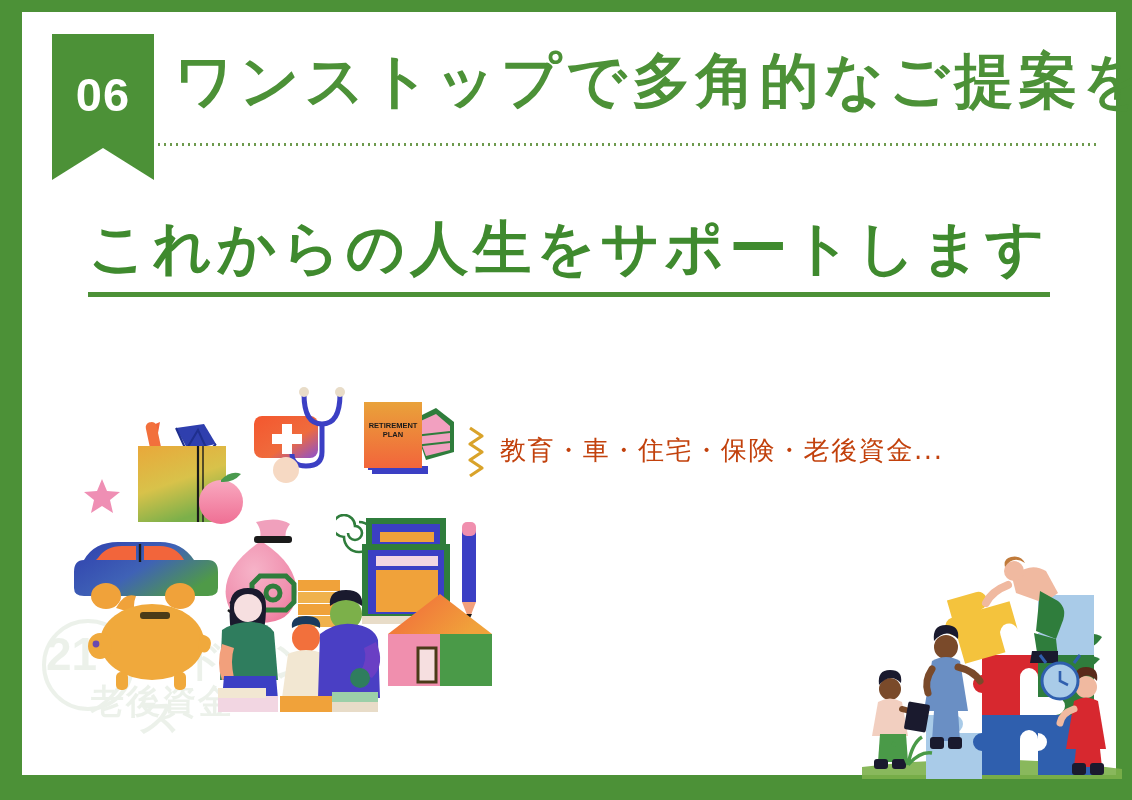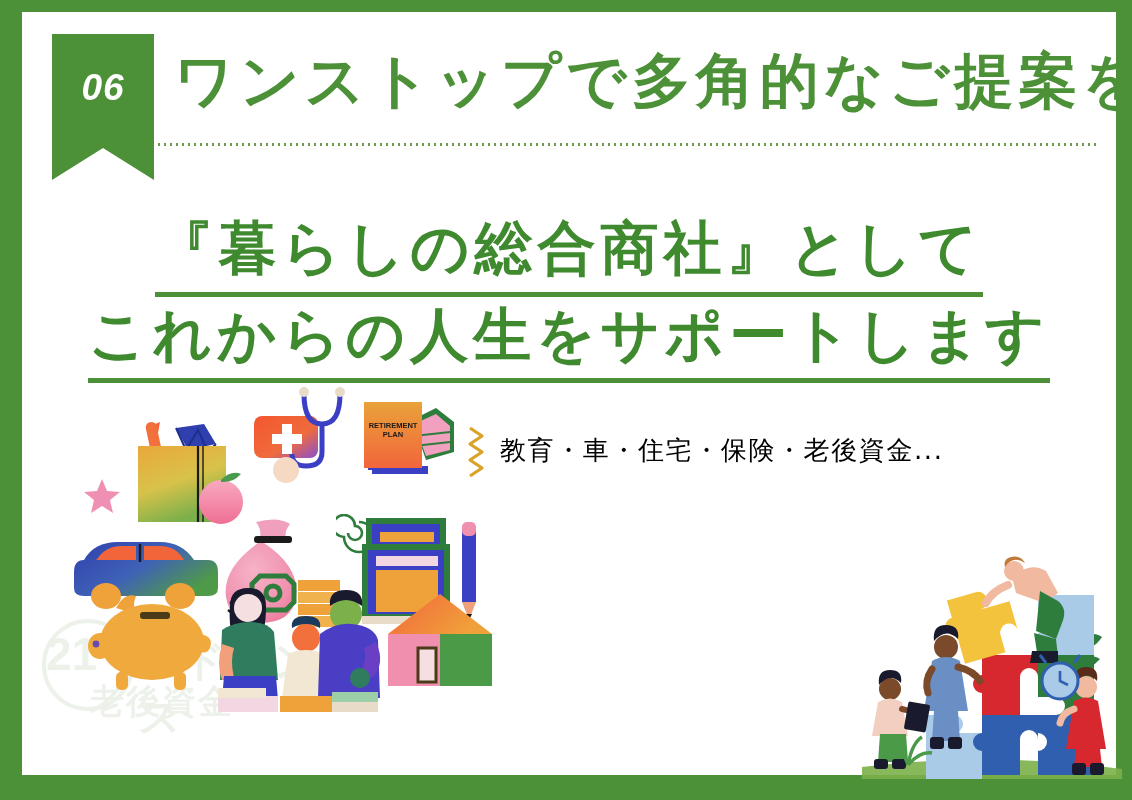--- a/index.html
+++ b/index.html
@@ -29,25 +29,24 @@
     width:102px; height:146px;
     background:#4c9137;
     clip-path:polygon(0 0,100% 0,100% 100%,50% 78%,0 100%);
     z-index:6;
   }
   #ribbon .num {
     position:absolute;
     left:0; right:0; top:33px;
     text-align:center;
     color:#ffffff;
-    font-size:37px;
+    font-size:47px;
     font-weight:700;
     letter-spacing:1px;
     font-family:"Liberation Sans",sans-serif;
-    font-style:italic;
   }
 
   
   #header-title {
     position:absolute;
     left:152px; top:39px;
     font-size:59px;
     font-weight:700;
     color:#4c9137;
     letter-spacing:5px;
@@ -89,21 +88,21 @@
     padding-bottom:5px;
   }
 
   
   #body-copy {
     position:absolute;
     left:478px; top:415px;
     z-index:5;
   }
   #body-copy p {
-    color:#000000;
+    color:#c2410c;
     font-size:26px;
     line-height:1.84;
     letter-spacing:1.6px;
     white-space:nowrap;
     font-family:"DejaVu Sans","Liberation Sans",sans-serif;
   }
   #body-copy p.indent { padding-left:14px; }
 
   
   #illus-left { position:absolute; left:44px; top:372px; width:420px; height:410px; z-index:3; }
@@ -141,21 +140,20 @@
 <body>
 
 <div id="slide">
   <div id="canvas">
 
     <div id="dotted-rule"></div>
 
     <div id="header-title">ワンストップで多角的なご提案を</div>
 
     <div id="headline">
-      <div class="hl-line"><span class="u">『暮らしの総合商社』として</span></div>
       <div class="hl-line"><span class="u">これからの人生をサポートします</span></div>
     </div>
 
     <div id="body-copy">
       <p>教育・車・住宅・保険・老後資金...</p>
     </div>
 
     <div id="watermark">
       <svg width="300" height="110" viewBox="0 0 300 110" style="position:absolute;left:0;top:0;">
         <circle cx="58" cy="48" r="44" fill="none" stroke="#2c6b1f" stroke-width="4"></circle>

